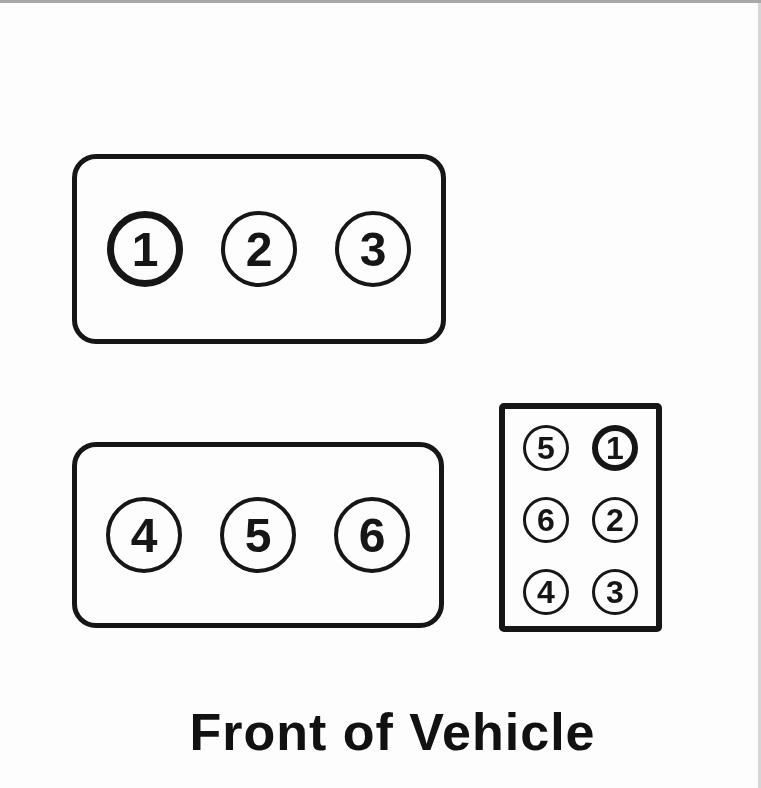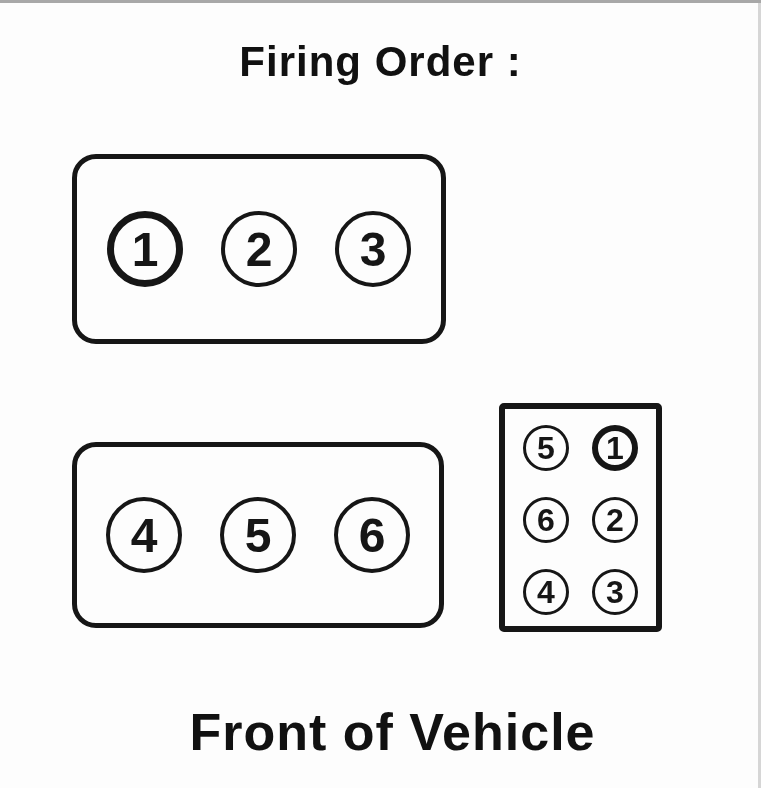--- a/index.html
+++ b/index.html
@@ -132,21 +132,20 @@
 </style>
 </head>
 <body>
 
 <div class="page">
 
   <div class="edge-top"></div>
   <div class="edge-right"></div>
 
   <div class="title">
-    <span class="lbl">Firing Order :</span>
   </div>
 
   <div class="bank bank-rear">
     <div class="circle big emph">
       <span>1</span>
     </div>
     <div class="circle big">
       <span>2</span>
     </div>
     <div class="circle big">

